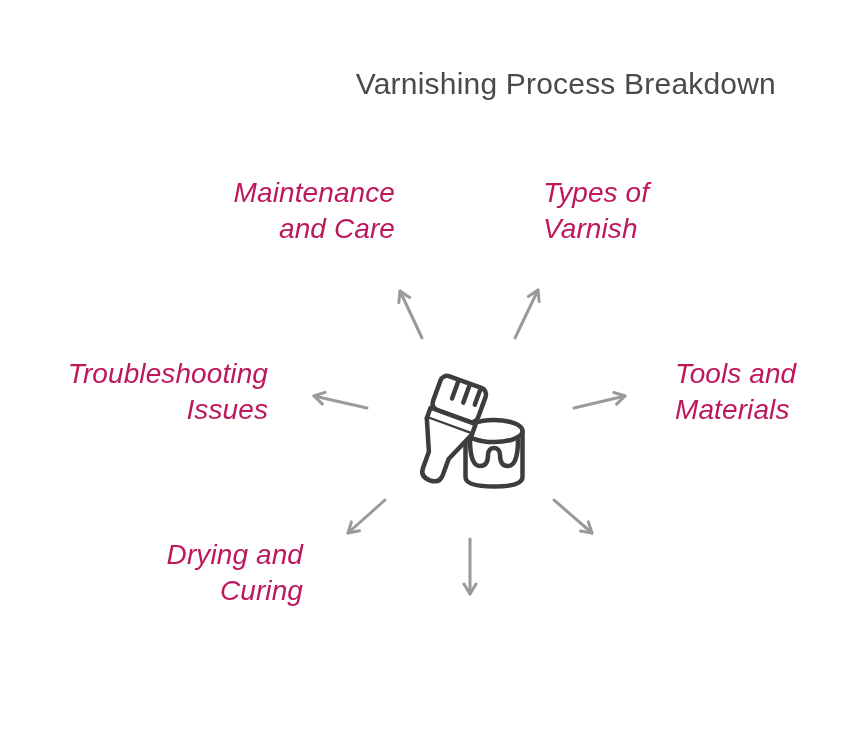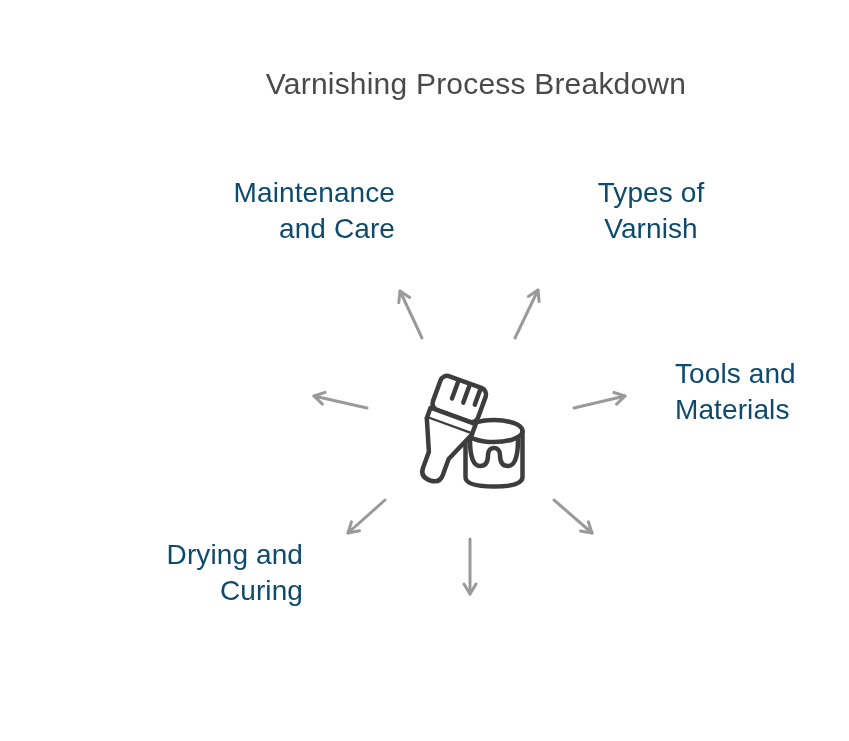--- a/index.html
+++ b/index.html
@@ -13,35 +13,36 @@
     height: 741px;
     background: #ffffff;
     overflow: hidden;
     font-family: "Liberation Sans", "DejaVu Sans", sans-serif;
   }
   .diagram-title {
     position: absolute;
     left: 176px;
     top: 67px;
     width: 600px;
-    text-align: center;
+    text-align: right;
     font-size: 30px;
     color: #4a4a4a;
     letter-spacing: 0.2px;
   }
   .node-label {
     position: absolute;
     font-size: 28px;
     line-height: 36px;
-    color: #0c4a6e;
+    color: #be185d;
     white-space: pre-line;
     letter-spacing: 0.1px;
+    font-style: italic;
   }
   .node-maintenance    { left: 155px; top: 175px; width: 240px; text-align: right; }
-  .node-types          { left: 543px; top: 175px; width: 200px; text-align: center; margin-left: 8px; }
+  .node-types          { left: 543px; top: 175px; width: 200px; text-align: left; }
   .node-troubleshoot   { left:  28px; top: 356px; width: 240px; text-align: right; }
   .node-tools          { left: 675px; top: 356px; width: 170px; text-align: left; }
   .node-drying         { left:  63px; top: 537px; width: 240px; text-align: right; }
   .node-thinning       { left: 634px; top: 537px; width: 210px; text-align: left; }
   .node-application    { left: 320px; top: 626px; width: 300px; text-align: center; }
   svg.overlay {
     position: absolute;
     left: 0;
     top: 0;
   }
@@ -52,20 +53,22 @@
 <div class="canvas">
 
   <div class="diagram-title">Varnishing Process Breakdown</div>
 
   <div class="node-label node-maintenance">Maintenance
 and Care</div>
 
   <div class="node-label node-types">Types of
 Varnish</div>
 
+  <div class="node-label node-troubleshoot">Troubleshooting
+Issues</div>
 
   <div class="node-label node-drying">Drying and
 Curing</div>
 
   <div class="node-label node-tools">Tools and
 Materials</div>
 
 
 
   <svg class="overlay" width="849" height="741" viewBox="0 0 849 741">

